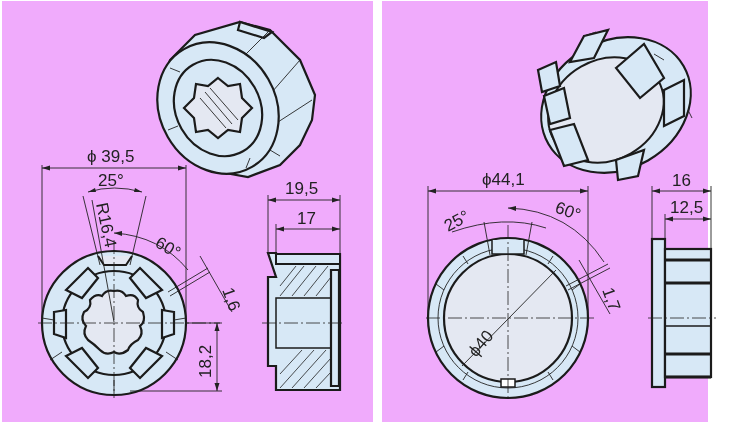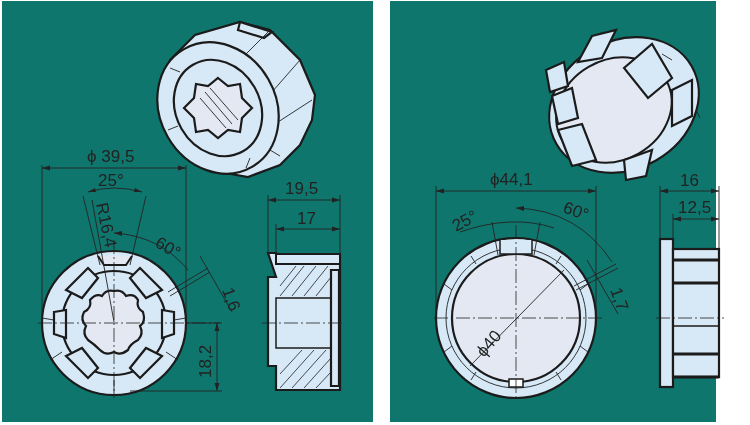--- a/index.html
+++ b/index.html
@@ -1,19 +1,19 @@
 <!DOCTYPE html>
 <html><head>
 <meta charset="utf-8">
 <style>
   html,body{margin:0;padding:0;background:#ffffff;}
   body{width:750px;height:425px;position:relative;overflow:hidden;font-family:"Liberation Sans",sans-serif;}
-  .panel{position:absolute;top:1px;height:421px;background:#0f766e;}
+  .panel{position:absolute;top:1px;height:421px;background:#f0abfc;}
   .panel.left{left:2px;width:371px;}
-  .panel.right{left:390px;width:326px;text-decoration:underline;}
+  .panel.right{left:382px;width:326px;text-decoration:underline;}
   svg{position:absolute;left:0;top:0;}
   .dim{font-family:"Liberation Sans",sans-serif;font-size:17px;fill:#222;}
   .part{fill:#d7e8f6;stroke:#1b1b1b;stroke-width:2.2;}
   .thin{fill:none;stroke:#222;stroke-width:0.9;}
   .axis{fill:none;stroke:#222;stroke-width:0.8;stroke-dasharray:14 3 2 3;}
   .hole{fill:#e4e8f2;stroke:#1b1b1b;stroke-width:2.2;}
   .hatch{stroke:#222;stroke-width:0.8;}
 </style>
 </head>
 <body>

